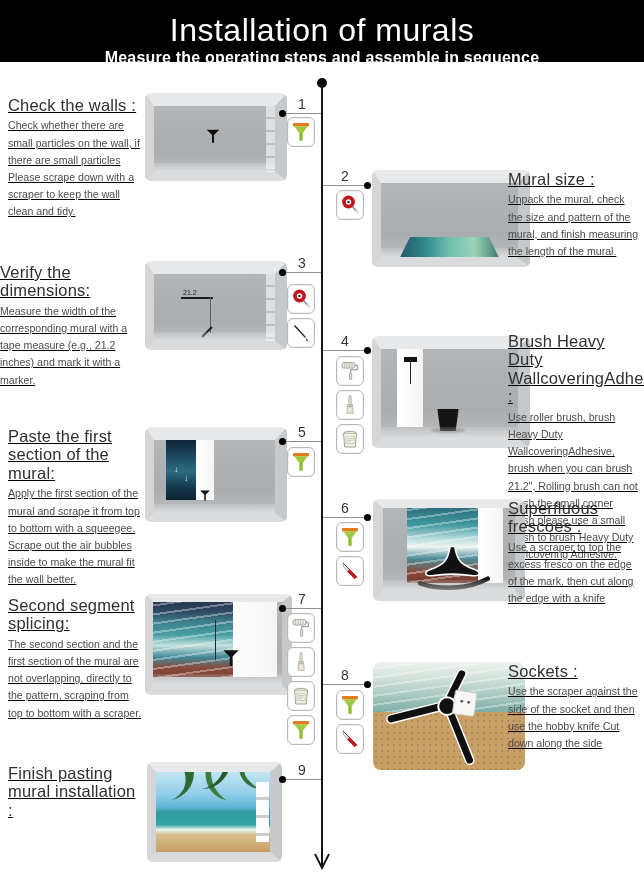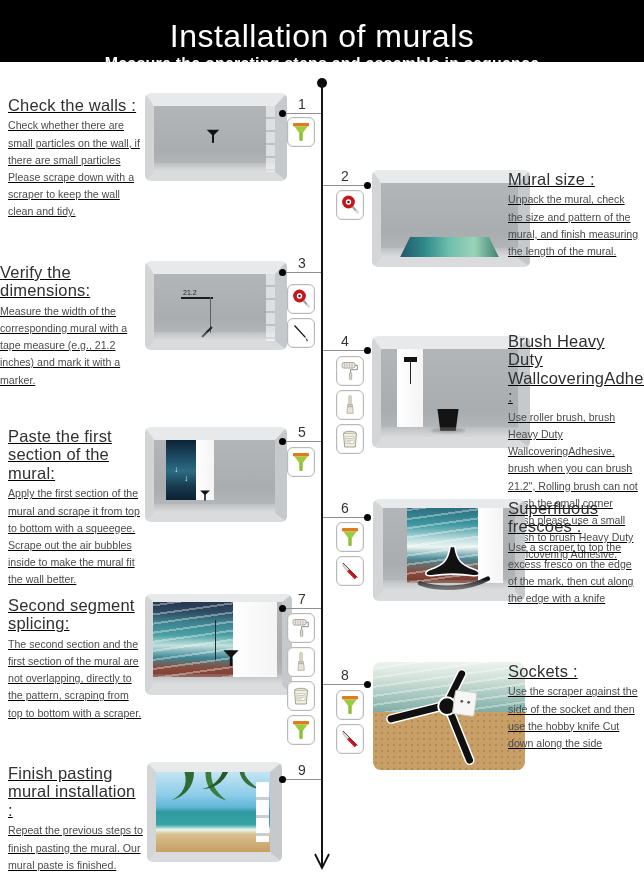--- a/index.html
+++ b/index.html
@@ -1,20 +1,20 @@
 <!DOCTYPE html>
 <html><head>
 <meta charset="utf-8">
 <style>
   html,body{margin:0;padding:0;background:#fff;}
   .page{position:relative;width:644px;height:879px;background:#fff;overflow:hidden;
         font-family:"Liberation Sans",sans-serif;}
   
   .hdr{position:absolute;left:0;top:0;width:644px;height:62px;background:#000;text-align:center;}
-  .hdr h1{margin:0;padding-top:18px;color:#fff;font-size:32px;font-weight:500;letter-spacing:.5px;}
+  .hdr h1{margin:0;padding-top:12px;color:#fff;font-size:32px;font-weight:500;letter-spacing:.5px;}
   .hdr h2{margin:0;color:#fff;font-size:16px;font-weight:700;letter-spacing:.2px;}
   
   .tl-line{position:absolute;left:321px;top:84px;width:2px;height:776px;background:#151515;}
   .tl-dot{position:absolute;left:317px;top:78px;width:10px;height:10px;border-radius:50%;background:#0a0a0a;}
   .tl-arrow{position:absolute;left:312px;top:850px;width:20px;height:22px;}
   
   .txt{position:absolute;text-decoration:underline;}
   .txt h3{margin:0 0 3px 0;font-size:16.5px;font-weight:400;color:#303030;line-height:1.12;letter-spacing:.2px;}
   .txt p{margin:0;font-size:10.6px;color:#4c4c4c;line-height:1.62;}
   
@@ -375,21 +375,20 @@
         <circle cx="95" cy="41" r="1.4" fill="#555"></circle>
     </svg>
   </div>
   <div class="txt" style="left:508px;top:662px;width:134px">
     <h3>Sockets :</h3>
     <p>Use the scraper against the side of the socket and then use the hobby knife Cut down along the side</p>
   </div>
 
   <div class="txt" style="left:8px;top:764px;width:136px">
     <h3>Finish pasting mural installation :</h3>
-    <p>Repeat the previous steps to finish pasting the mural. Our mural paste is finished.</p>
   </div>
   <div class="room" style="left:147px;top:762px;width:135px;height:100px;border-width:10px 12px 10px 9px">
     <div class="mural9"></div>
     <svg class="scene-svg" viewBox="0 0 120 40" style="left:0;top:0;width:100%;height:38px">
       <path d="M30 0 C34 14 28 24 16 30 C30 26 40 16 40 0 Z" fill="#2e6b33"></path>
       <path d="M52 0 C52 16 60 26 74 30 C62 20 58 12 58 0 Z" fill="#3a7d3c"></path>
       <path d="M70 0 C66 10 58 16 48 18 C60 18 70 12 76 0 Z" fill="#27592b"></path>
       <path d="M88 0 C90 10 98 16 108 18 C98 10 94 6 93 0 Z" fill="#35703a"></path>
     </svg>
     <div class="win9"></div>

